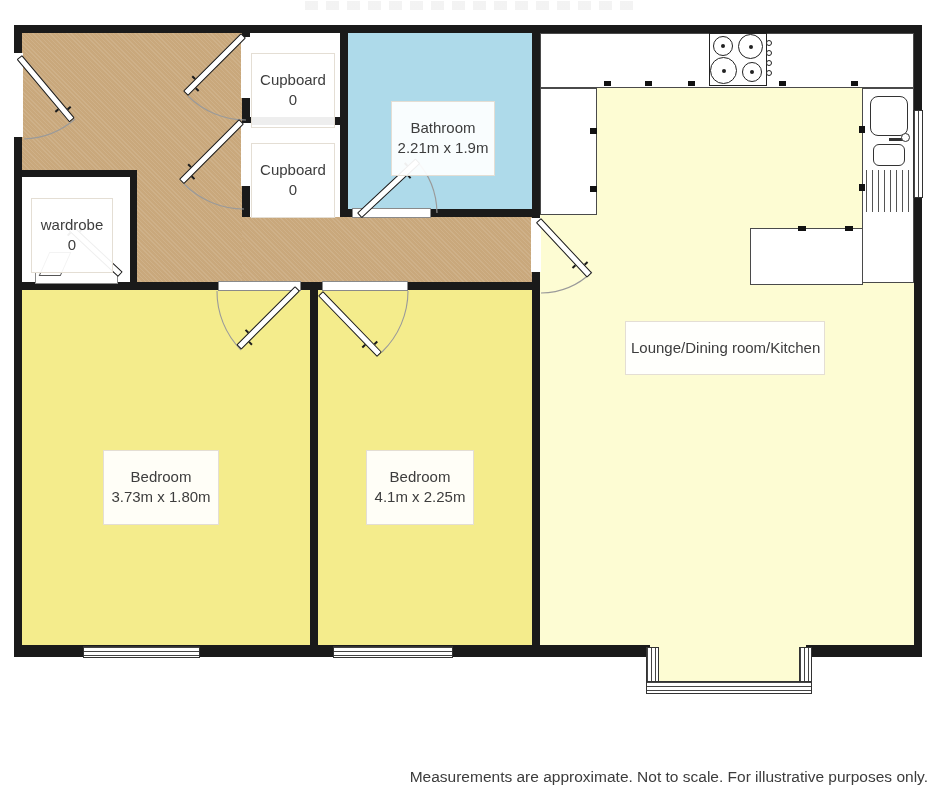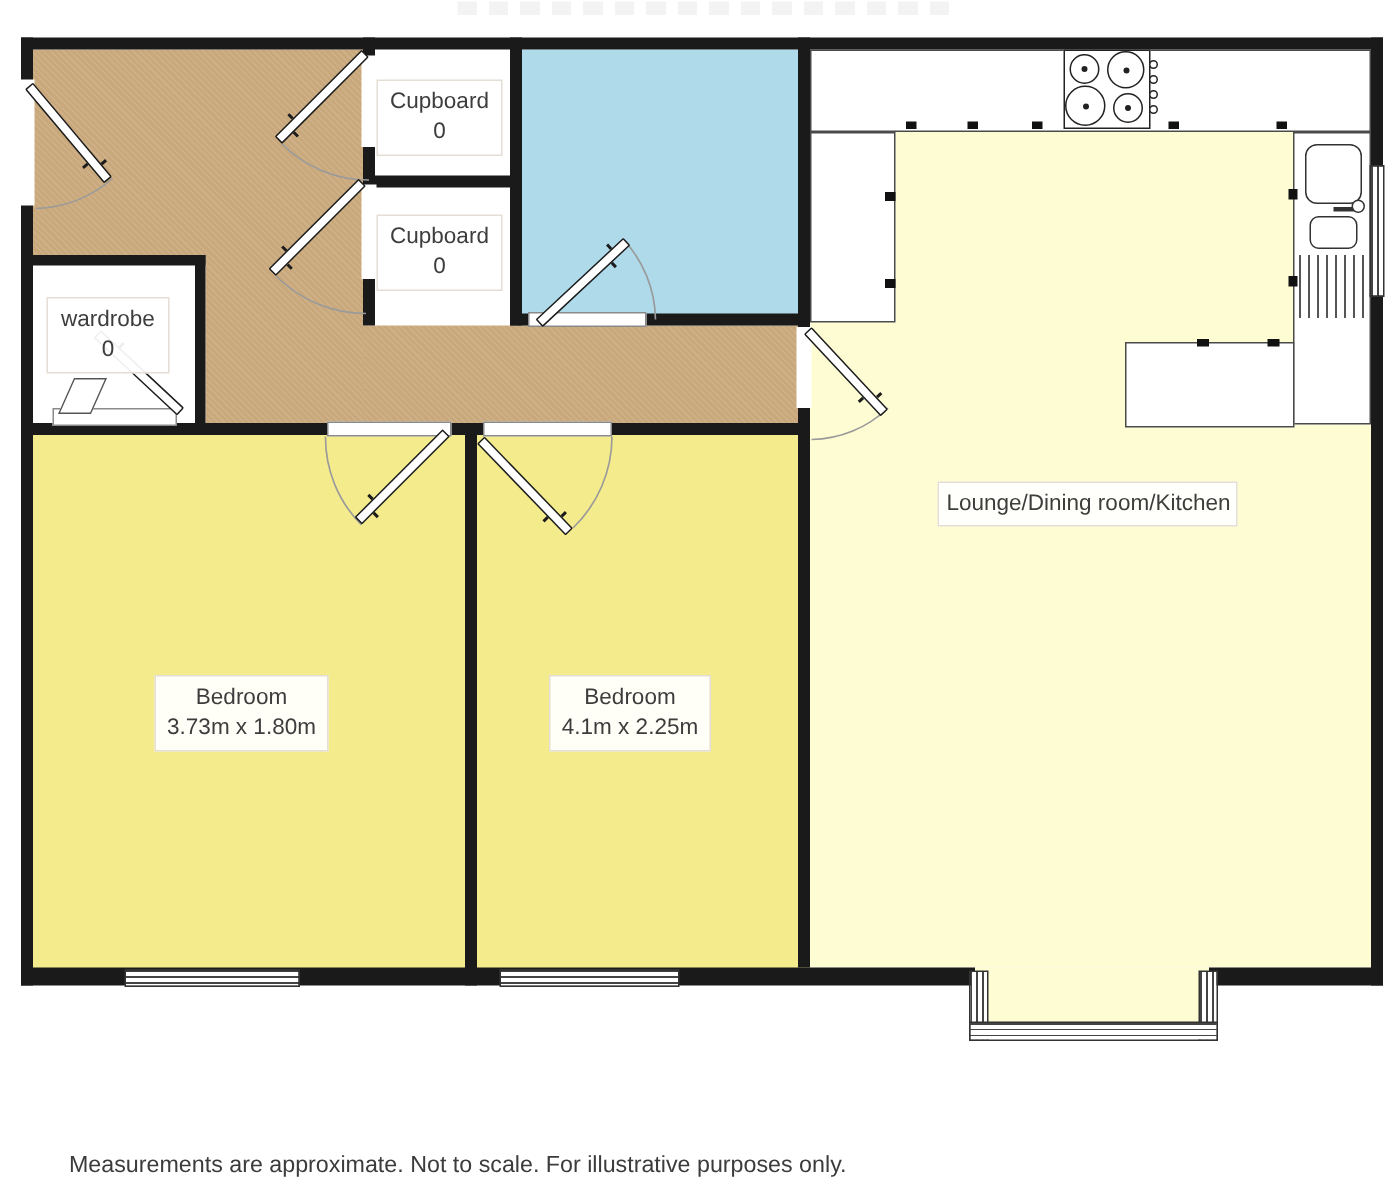--- a/index.html
+++ b/index.html
@@ -44,28 +44,28 @@
   .arcs { position:absolute; left:0; top:0; z-index:7; pointer-events:none; }
   .leaf { position:absolute; z-index:8; height:7px; background:#fff; border:1.4px solid #1c1c1c;
           transform-origin:0 0; border-radius:1px; }
   .leaf::after  { content:""; position:absolute; right:9px;  top:-5px;    width:2px; height:4px; background:#1c1c1c; }
   .leaf::before { content:""; position:absolute; right:15px; bottom:-5px; width:2px; height:4px; background:#1c1c1c; }
   .panel { position:absolute; z-index:7; background:#fff; border:1px solid #555; transform:skewX(-24deg); }
 
   
   .room-label { position:absolute; z-index:9; background:rgba(255,255,255,.93);
                 border:1px solid #e4ded4; color:var(--c-text,#3D3D3D); font-size:15px;
-                line-height:1.35; text-align:center; padding:4px 5px; }
+                line-height:1.35; text-align:center; padding:16px 5px; }
   .room-label .nm, .room-label .sz { white-space:nowrap; }
 
   .watermark { position:absolute; left:305px; top:1px; width:330px; height:9px; z-index:10; opacity:.35;
                background:repeating-linear-gradient(90deg, rgba(120,120,120,.25) 0 13px, transparent 13px 21px); }
 
   .footer { position:absolute; left:0; top:768px; width:928px; z-index:10;
-            text-align:left; font-size:15.5px; color:#3c3c3c;padding-left:46px; }
+            text-align:right; font-size:15.5px; color:#3c3c3c; }
 </style>
 </head>
 <body>
 
 <div class="page">
 
   <div class="watermark"></div>
 
   <div class="room hallway" style="left:22px; top:33px;  width:220px; height:249px;"></div>
   <div class="room hallway" style="left:242px;top:215px; width:298px; height:67px;"></div>
@@ -163,20 +163,24 @@
   <div class="leaf" style="left:118px;top:277px; width:76px; transform:rotate(-137deg);"></div>
 
   <div class="room-label" style="left:251px;top:53px;width:84px;">
     <div class="nm">Cupboard</div>
     <div class="sz">0</div>
   </div>
   <div class="room-label" style="left:251px;top:143px;width:84px;">
     <div class="nm">Cupboard</div>
     <div class="sz">0</div>
   </div>
+  <div class="room-label" style="left:391px;top:101px;width:104px;">
+    <div class="nm">Bathroom</div>
+    <div class="sz">2.21m x 1.9m</div>
+  </div>
   <div class="room-label" style="left:31px;top:198px;width:82px;text-align:center;">
     <div class="nm">wardrobe</div>
     <div class="sz">0</div>
   </div>
   <div class="room-label" style="left:103px;top:450px;width:116px;">
     <div class="nm">Bedroom</div>
     <div class="sz">3.73m x 1.80m</div>
   </div>
   <div class="room-label" style="left:366px;top:450px;width:108px;">
     <div class="nm">Bedroom</div>

